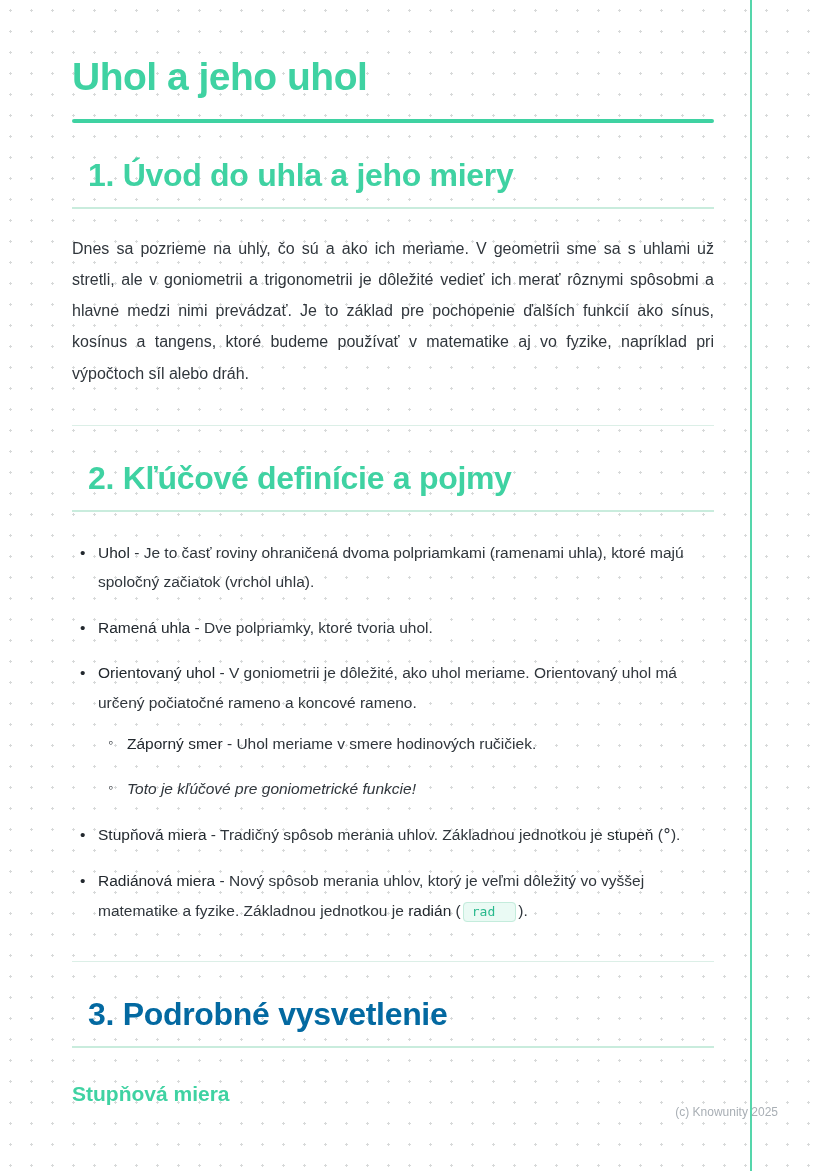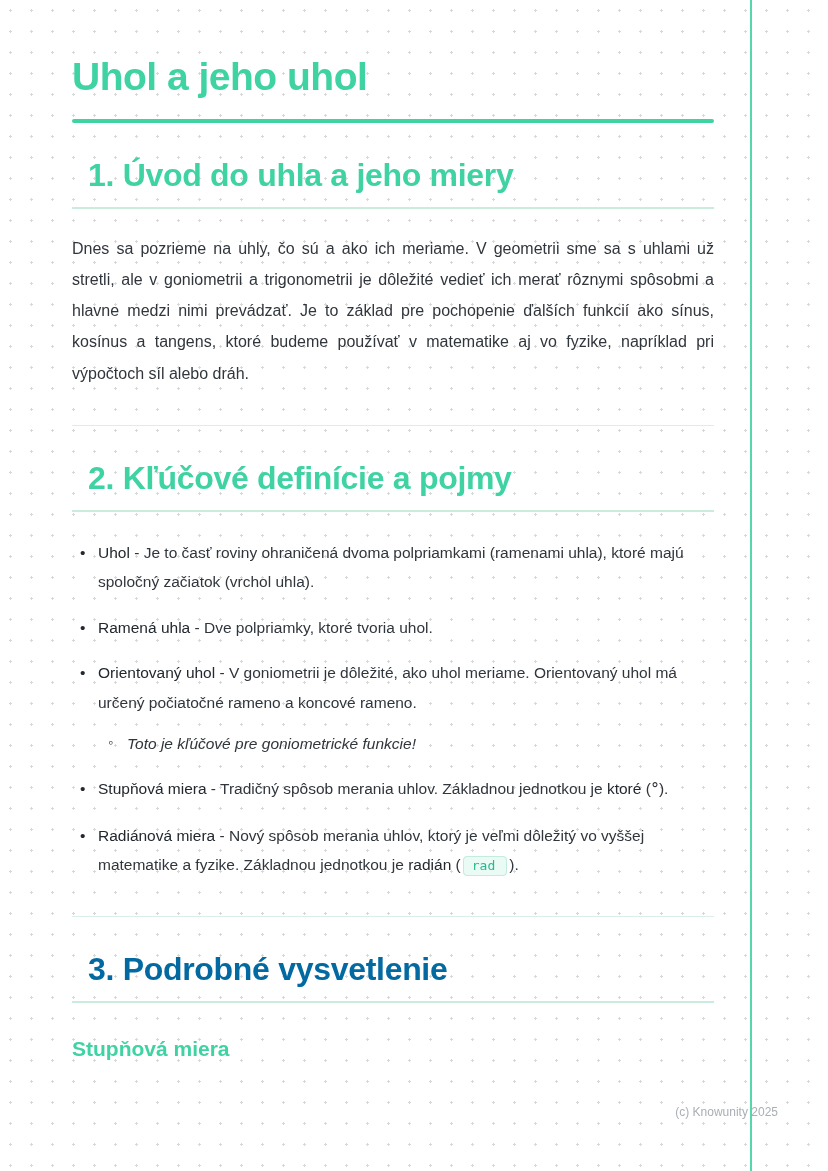--- a/index.html
+++ b/index.html
@@ -117,21 +117,21 @@
     font-style: italic;
     color: #30363c;
   }
   .code-badge {
     font-family: "DejaVu Sans Mono", monospace;
     font-size: 13px;
     color: #28b98d;
     background: #eafaf4;
     border: 1px solid #c4ecdc;
     border-radius: 4px;
-    padding: 1px 11px 2px 8px;
+    padding: 1px 20px 2px 8px;
     margin: 0 2px;
     white-space: nowrap;
   }
   .math {
     font-family: "DejaVu Serif", serif;
     font-size: 16px;
   }
   h3.sub-heading {
     font-size: 21px;
     font-weight: 700;
@@ -169,26 +169,29 @@
     <li>
       <strong class="term">Uhol</strong><span> - </span><span>Je to časť roviny ohraničená dvoma polpriamkami (ramenami uhla), ktoré majú spoločný začiatok (vrchol uhla).</span>
     </li>
     <li>
       <strong class="term">Ramená uhla</strong><span> - </span><span>Dve polpriamky, ktoré tvoria uhol.</span>
     </li>
     <li>
       <strong class="term">Orientovaný uhol</strong><span> - </span><span>V goniometrii je dôležité, ako uhol meriame. Orientovaný uhol má určený počiatočné rameno a koncové rameno.</span>
       <ul class="subs">
         <li>
+          <strong class="term">Záporný smer</strong><span> - </span><span>Uhol meriame v smere hodinových ručičiek.</span>
+        </li>
+        <li>
           <em class="note">Toto je kľúčové pre goniometrické funkcie!</em>
         </li>
       </ul>
     </li>
     <li>
-      <strong class="term">Stupňová miera</strong><span> - </span><span>Tradičný spôsob merania uhlov. Základnou jednotkou je </span><strong class="term">ktoré</strong><span> (</span><span class="math">°</span><span>).</span>
+      <strong class="term">Stupňová miera</strong><span> - </span><span>Tradičný spôsob merania uhlov. Základnou jednotkou je </span><strong class="term">stupeň</strong><span> (</span><span class="math">°</span><span>).</span>
     </li>
     <li>
       <strong class="term">Radiánová miera</strong><span> - </span><span>Nový spôsob merania uhlov, ktorý je veľmi dôležitý vo vyššej matematike a fyzike. Základnou jednotkou je </span><strong class="term">radián</strong><span> (</span><span class="code-badge">rad</span><span>).</span>
     </li>
   </ul>
 
   <hr class="section-sep">
 
   <h2 class="section-heading dark">3. Podrobné vysvetlenie</h2>
   <div class="rule-h2"></div>

